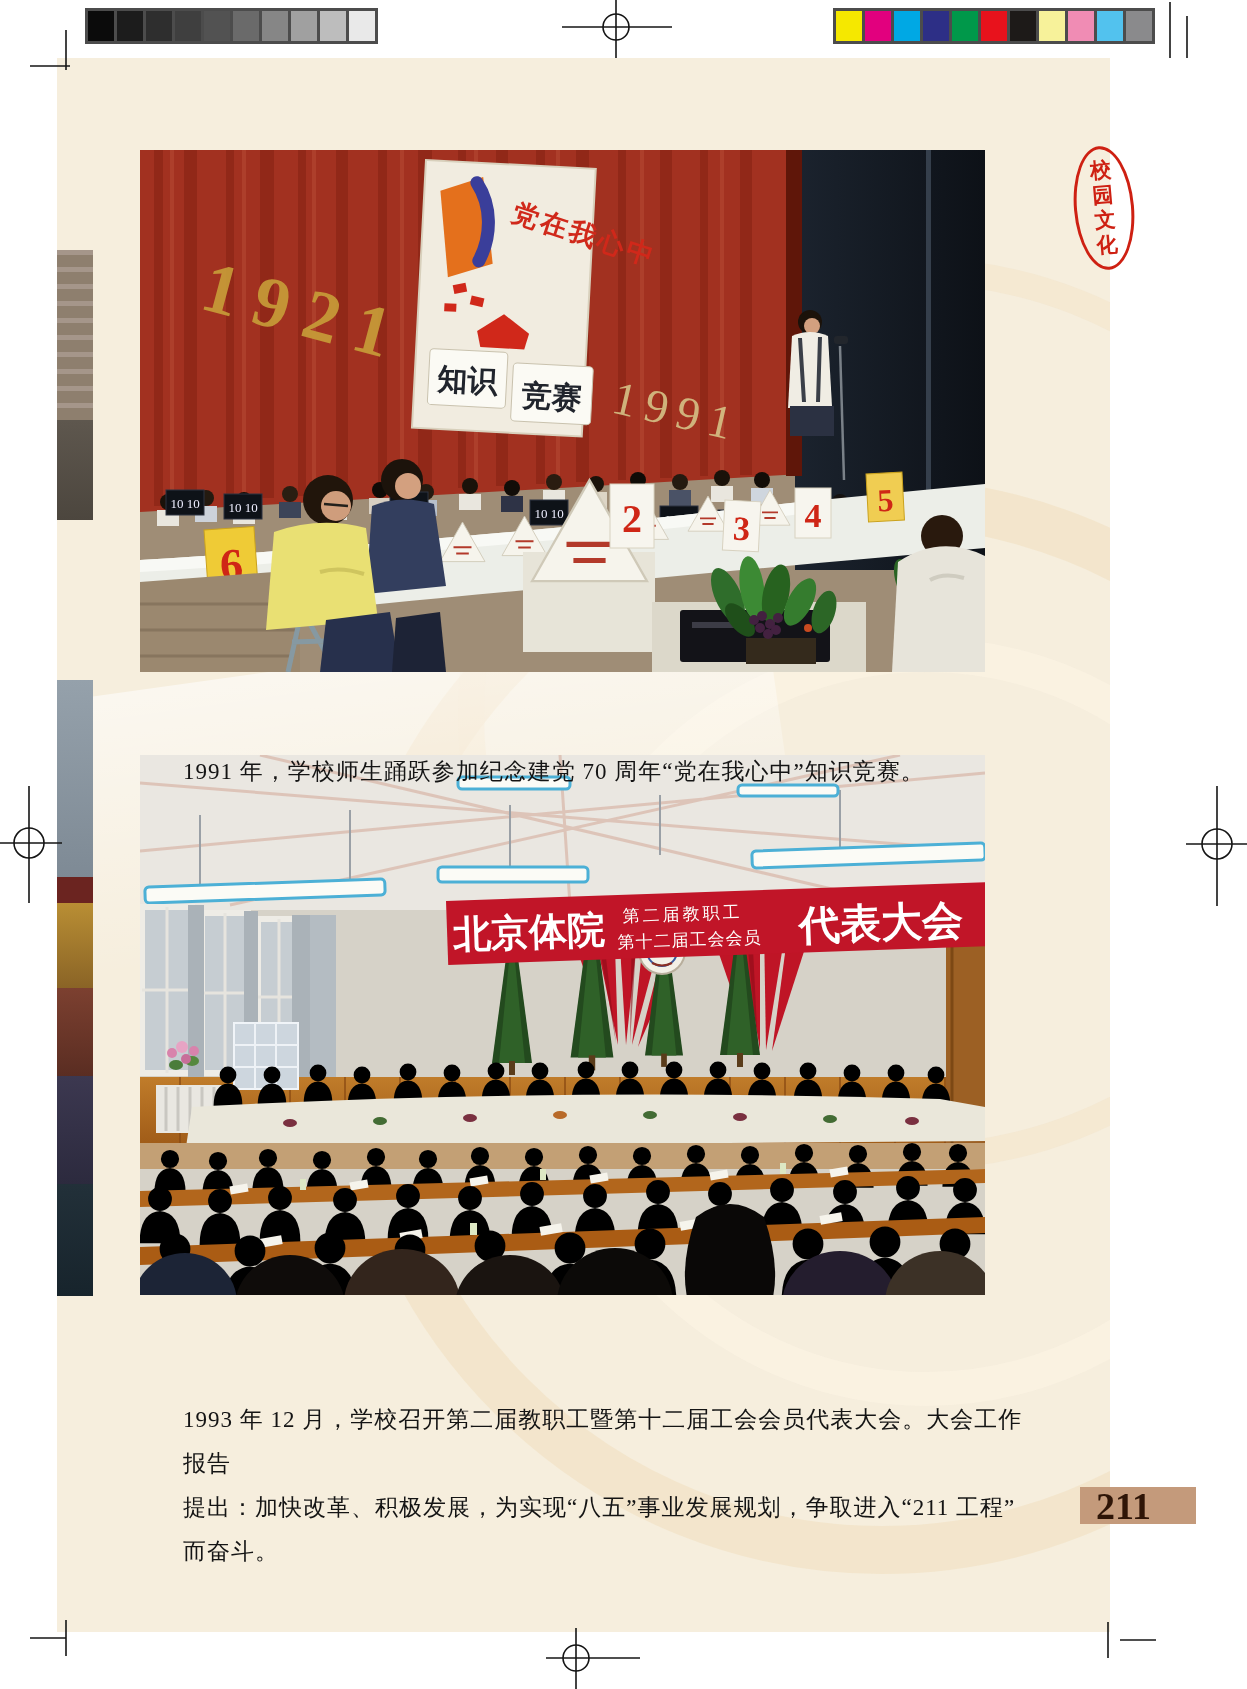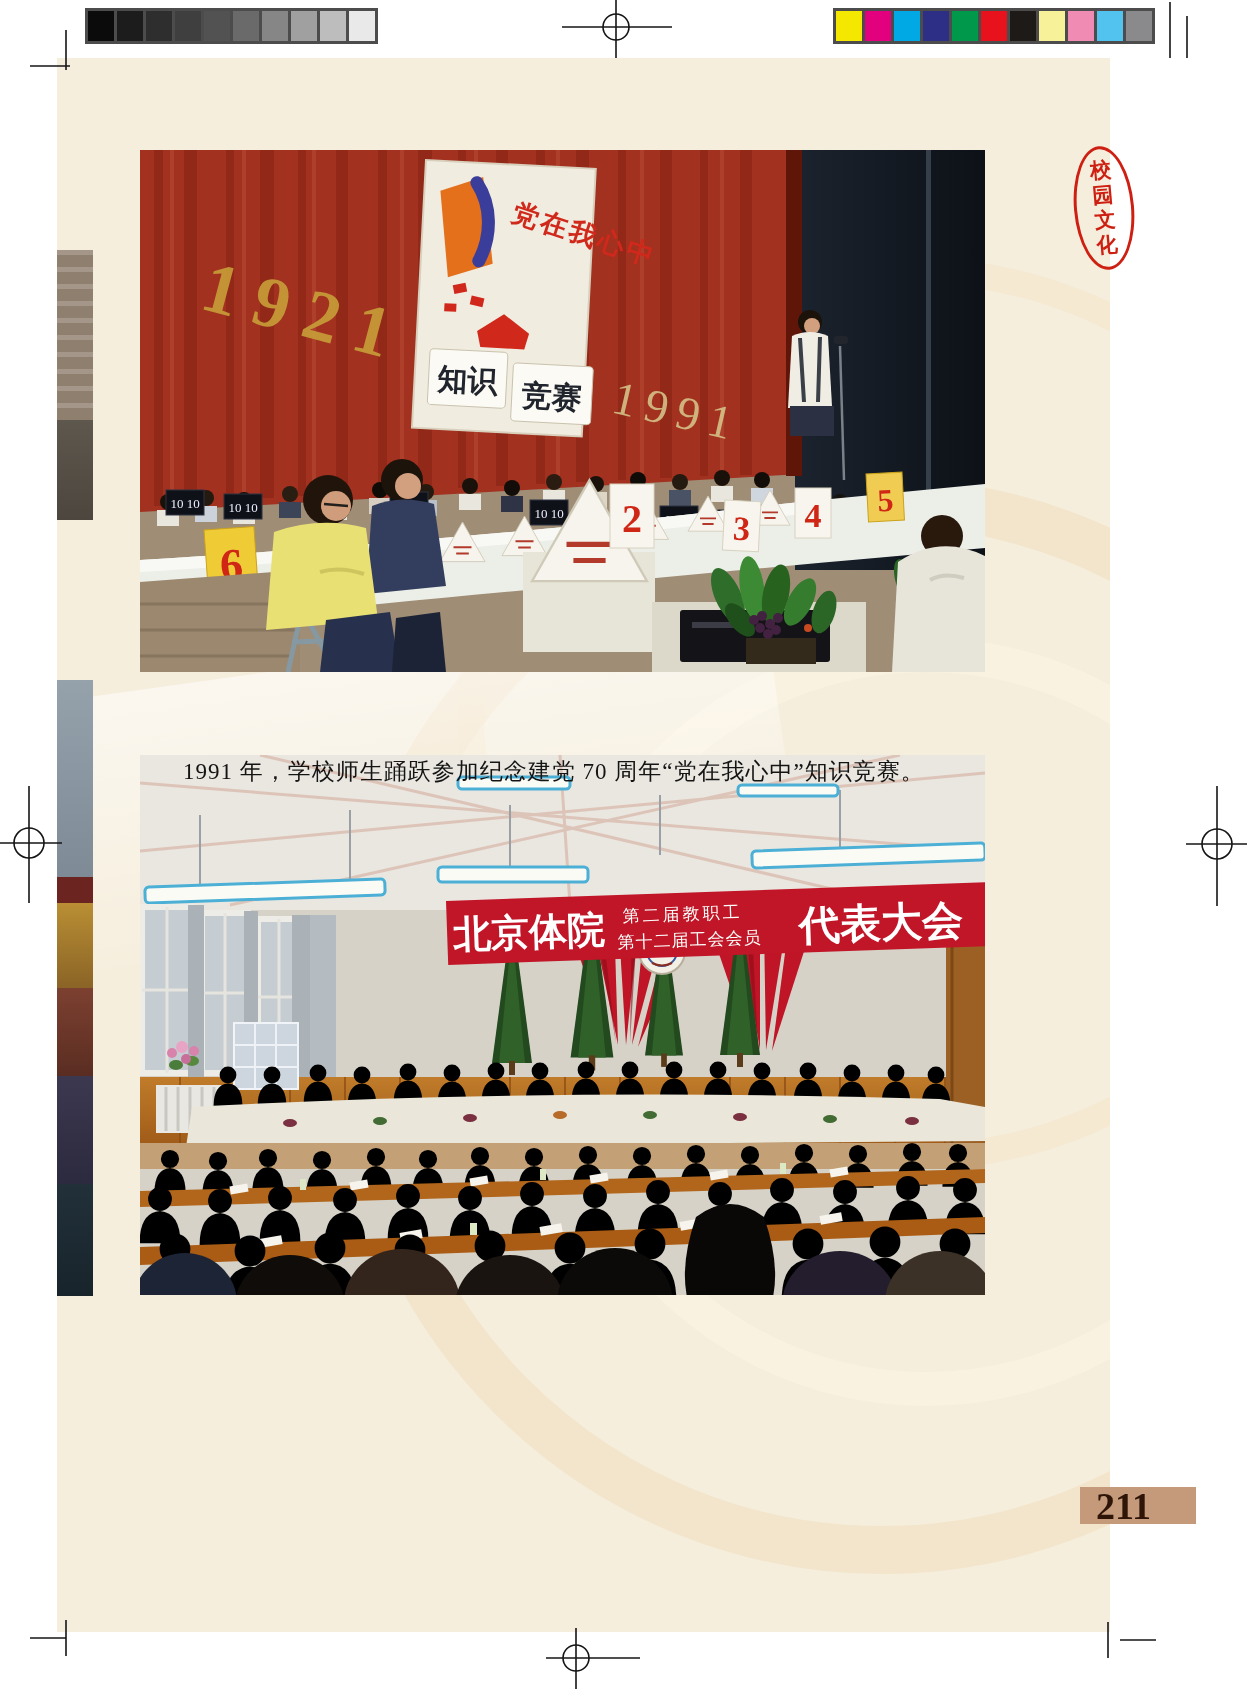--- a/index.html
+++ b/index.html
@@ -610,20 +610,25 @@
       <ellipse cx="262" cy="548" rx="58" ry="54" fill="#33251c"></ellipse>
       <ellipse cx="370" cy="552" rx="55" ry="52" fill="#1a1410"></ellipse>
       <ellipse cx="475" cy="548" rx="58" ry="55" fill="#0c0a08"></ellipse>
       <path d="M556,462 q34,-26 68,0 q16,46 9,80 h-86 q-7,-34 9,-80 z" fill="#0a0807"></path>
       <ellipse cx="700" cy="550" rx="58" ry="54" fill="#241d2e"></ellipse>
       <ellipse cx="800" cy="548" rx="55" ry="52" fill="#3c3126"></ellipse>
     </g>
   </svg>
   </figure>
 
+  <div class="caption caption2">
+    <div>1993 年 12 月，学校召开第二届教职工暨第十二届工会会员代表大会。大会工作报告</div>
+    <div>提出：加快改革、积极发展，为实现“八五”事业发展规划，争取进入“211 工程”</div>
+    <div>而奋斗。</div>
+  </div>
 
   <div class="page-badge">
     <span>211</span>
   </div>
 
   <svg class="regmarks" width="1247" height="1689" viewBox="0 0 1247 1689">
     <g stroke="#151515" stroke-width="1.6" fill="none">
 
       <line x1="562" y1="27" x2="672" y2="27"></line>
         <line x1="616" y1="0" x2="616" y2="58"></line>

